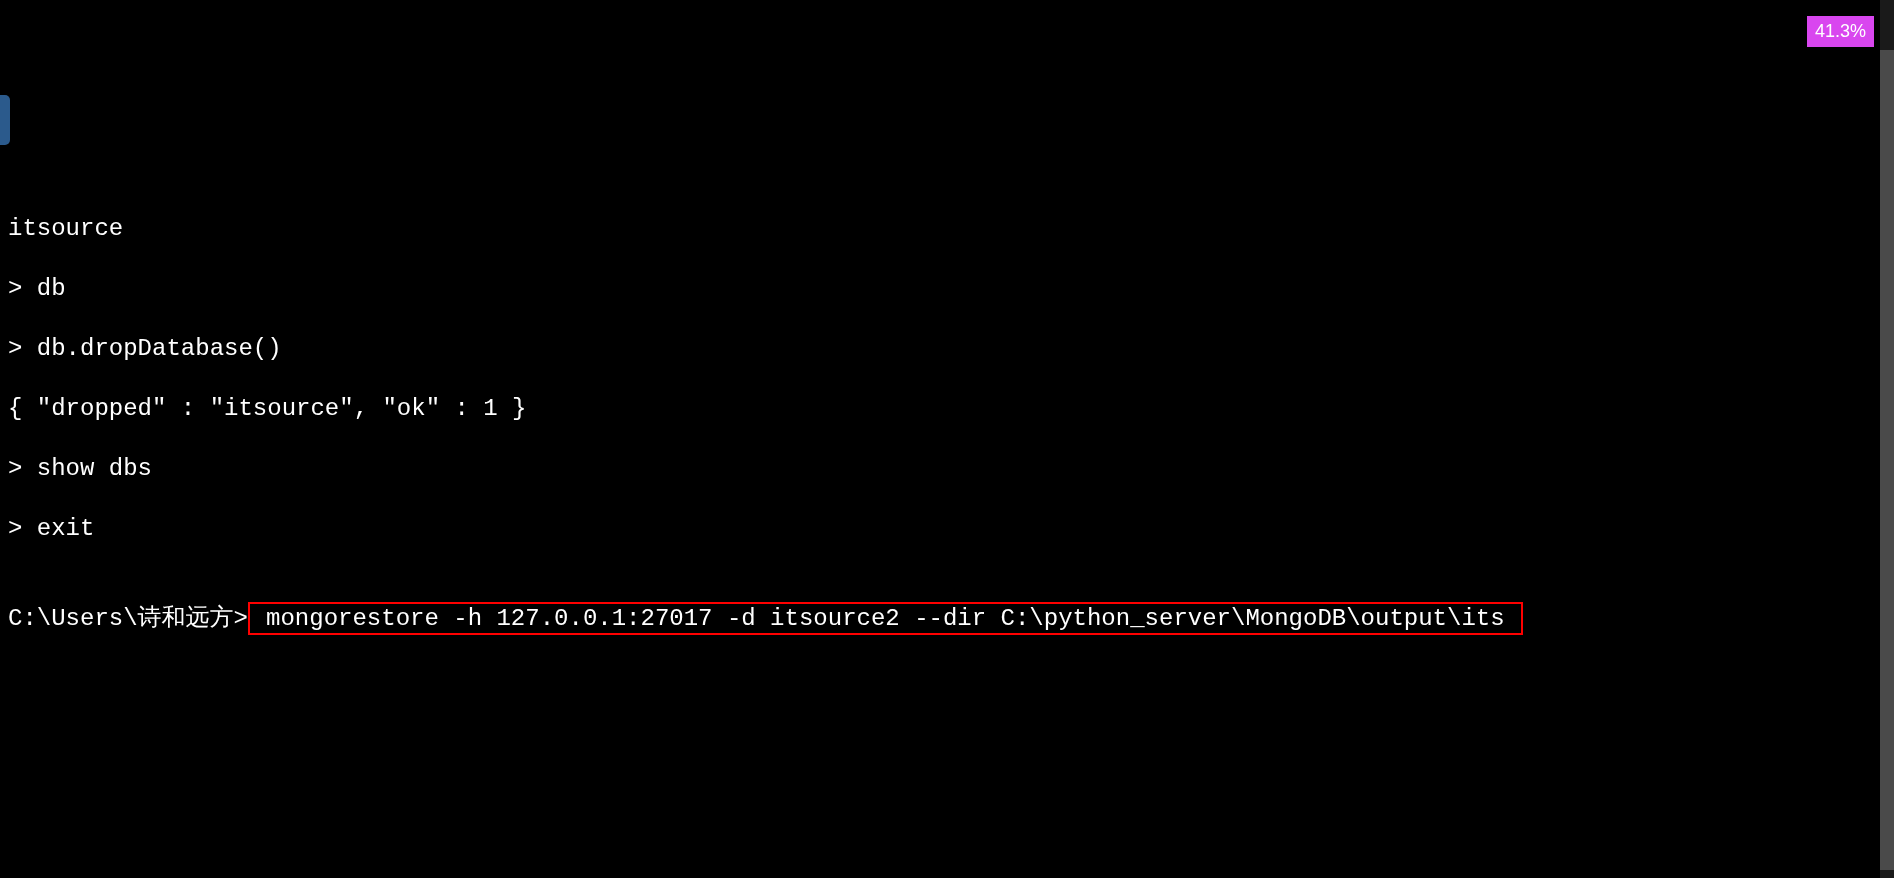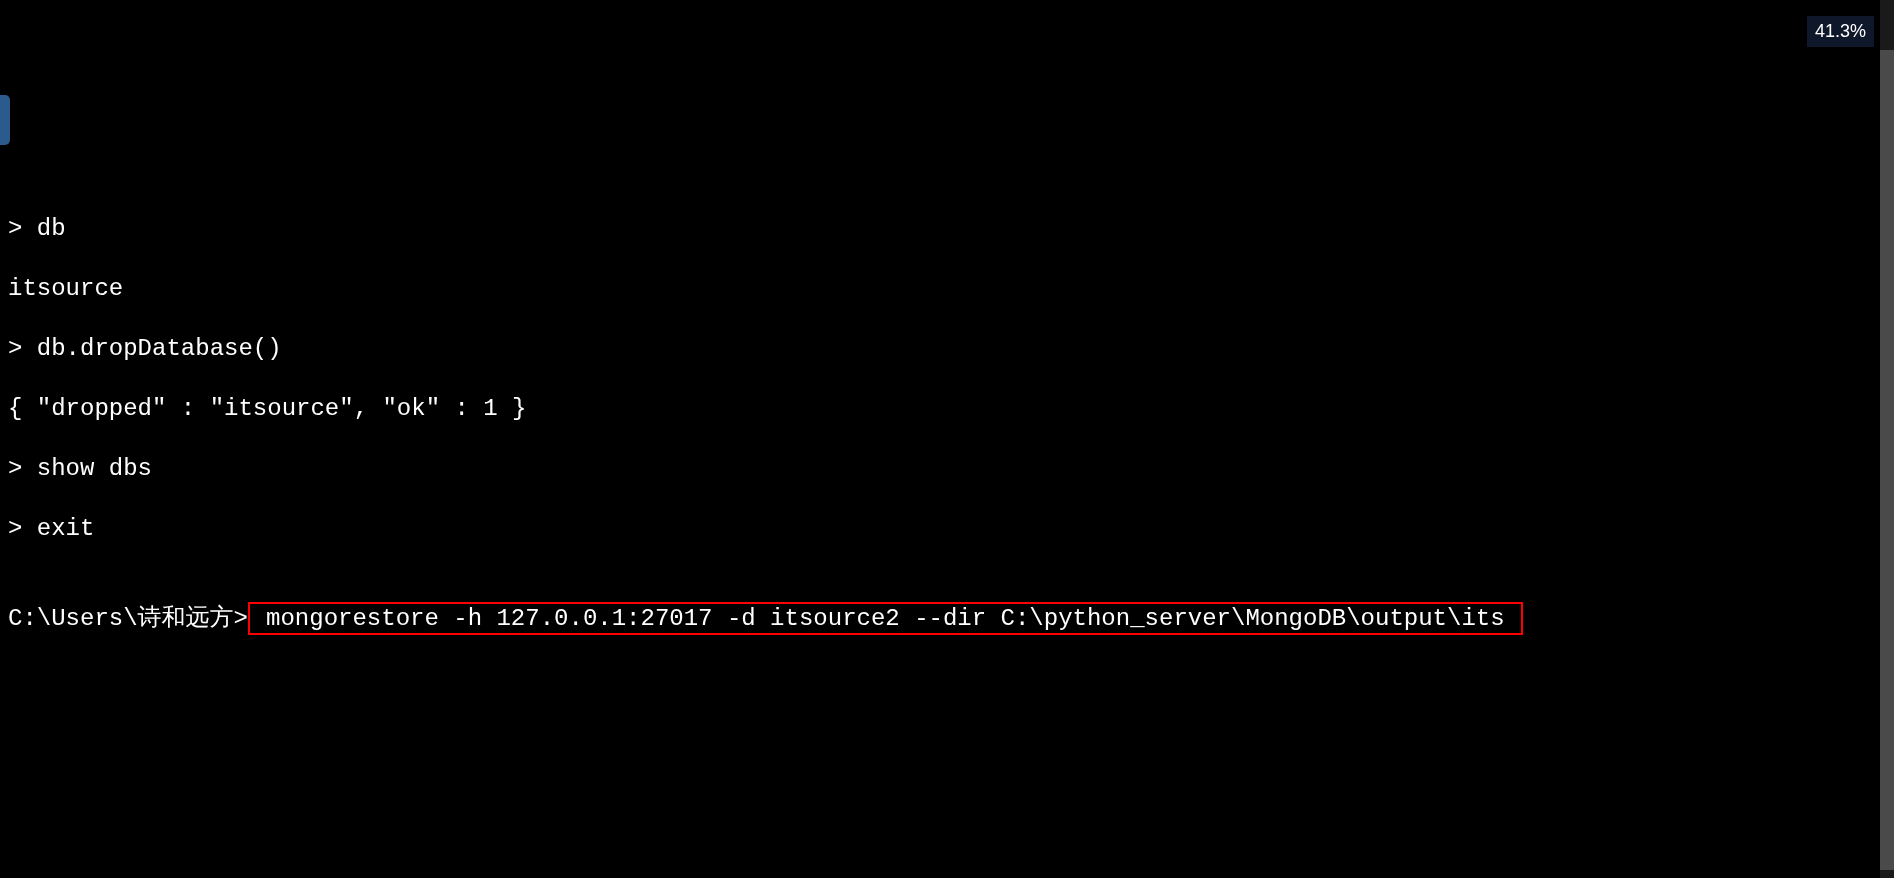--- a/index.html
+++ b/index.html
@@ -29,21 +29,21 @@
     }
     .highlight-box {
       border: 2px solid #ff0000;
       display: inline;
       padding: 1px 16px;
     }
     .zoom-badge {
       position: absolute;
       top: 16px;
       right: 20px;
-      background: #0f172a;
+      background: #d946ef;
       color: #ffffff;
       font-size: 18px;
       padding: 4px 8px;
       font-family: Arial, sans-serif;
     }
     .scrollbar {
       position: absolute;
       right: 0;
       top: 0;
       width: 14px;
@@ -69,22 +69,22 @@
     }
   </style>
 </head>
 <body>
 
 
 
 <div class="left-edge"></div>
 
 <div class="terminal">
+<span class="line">itsource</span>
 <span class="line">&gt; db</span>
-<span class="line">itsource</span>
 <span class="line">&gt; db.dropDatabase()</span>
 <span class="line">{ "dropped" : "itsource", "ok" : 1 }</span>
 <span class="line">&gt; show dbs</span>
 <span class="line">&gt; exit</span>
 <span class="line"></span>
 <span class="line"><span>C:\Users\诗和远方&gt;</span><span class="highlight-box">mongorestore -h 127.0.0.1:27017 -d itsource2 --dir C:\python_server\MongoDB\output\its</span></span>
 
 
 
 

